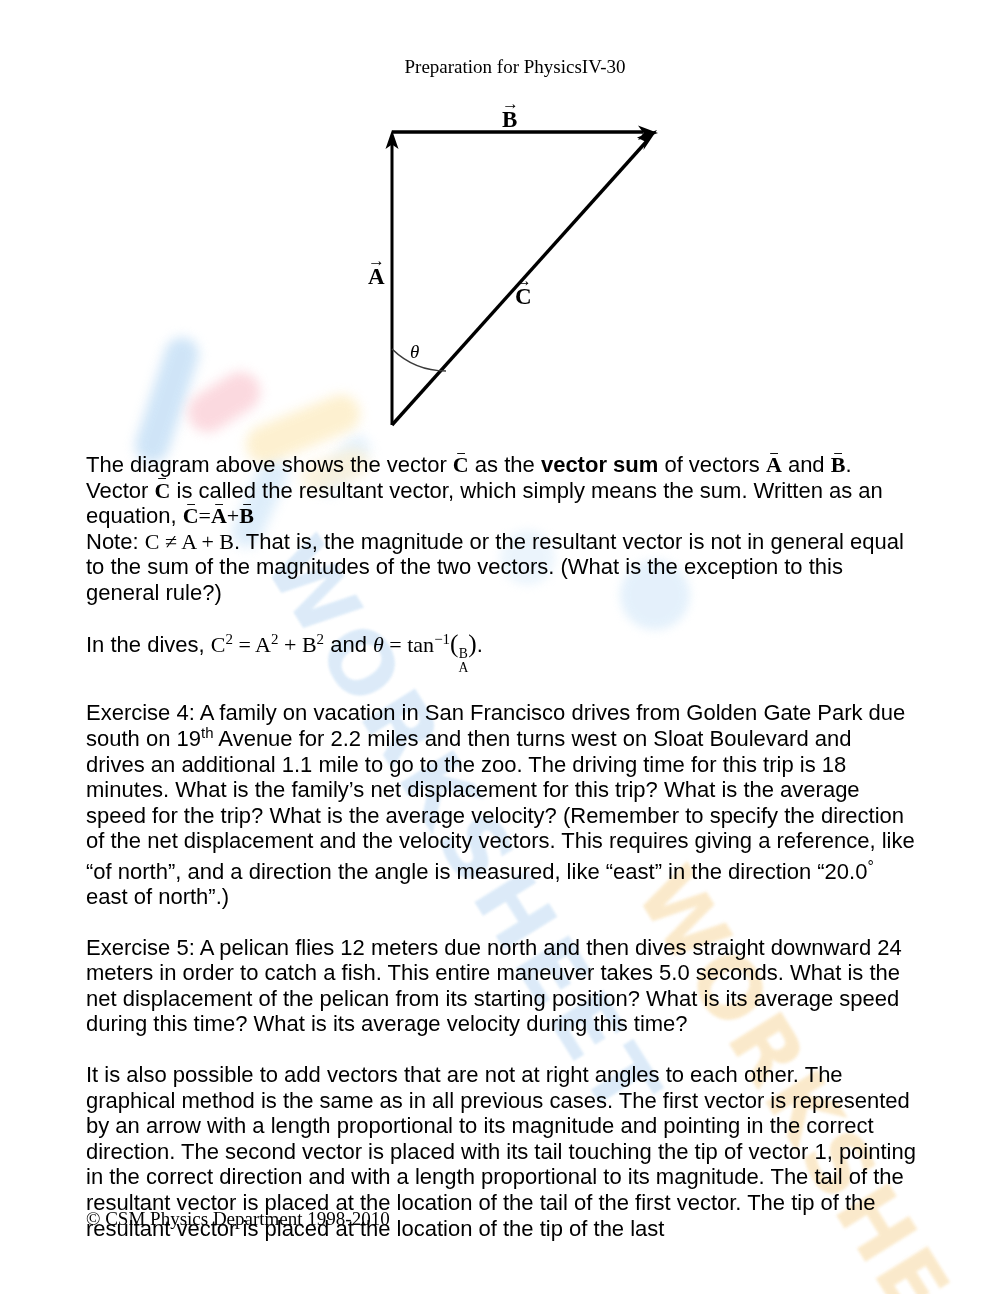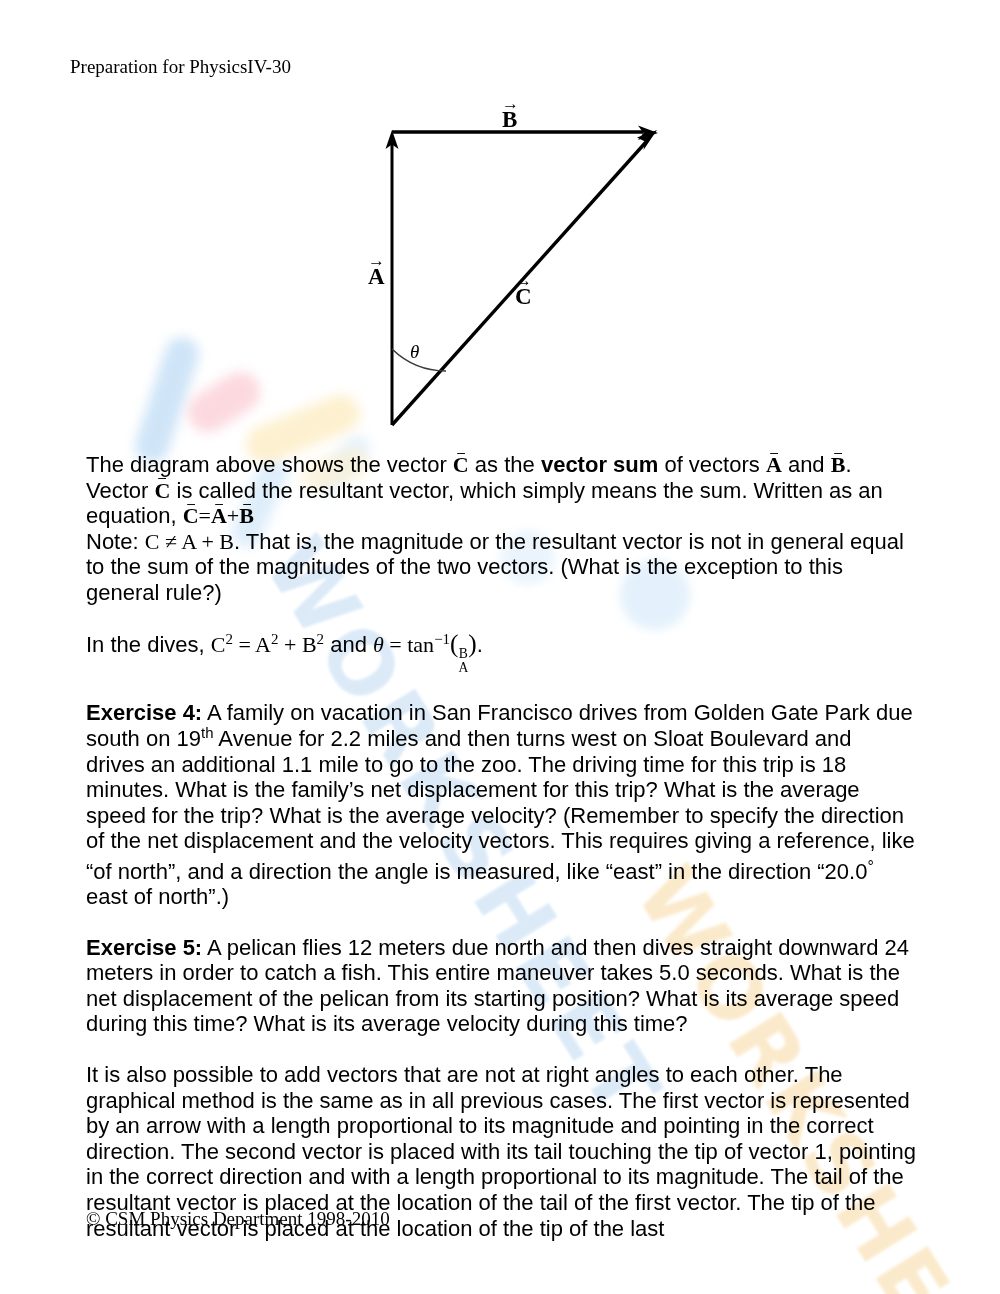--- a/index.html
+++ b/index.html
@@ -111,25 +111,25 @@
 
   
   #content {
     position: relative;
     z-index: 2;
   }
 
   
   #page-header {
     position: absolute;
-    left: 70px;
+    left: 101px;
     top: 56px;
     width: 828px;
     display: flex;
-    justify-content: flex-start;
+    justify-content: center;
     align-items: baseline;
     font-family: "Liberation Serif", serif;
     font-size: 19px;
   }
 
   
   #vector-figure {
     position: absolute;
     left: 300px;
     top: 92px;
@@ -174,21 +174,21 @@
     font-size: 22px;
     line-height: 25.6px;
   }
   #body-text p {
     margin: 0 0 25px 0;
   }
   .math-serif {
     font-family: "Liberation Serif", serif;
   }
   b.lead {
-    font-weight: bold;
+    font-weight: normal;
   }
   sup { font-size: 0.68em; vertical-align: super; line-height: 0; }
   .vec {
     font-family: "Liberation Serif", serif;
     font-weight: bold;
     position: relative;
     padding-top: 0;
   }
   .vec::before {
     content: "\2013";

